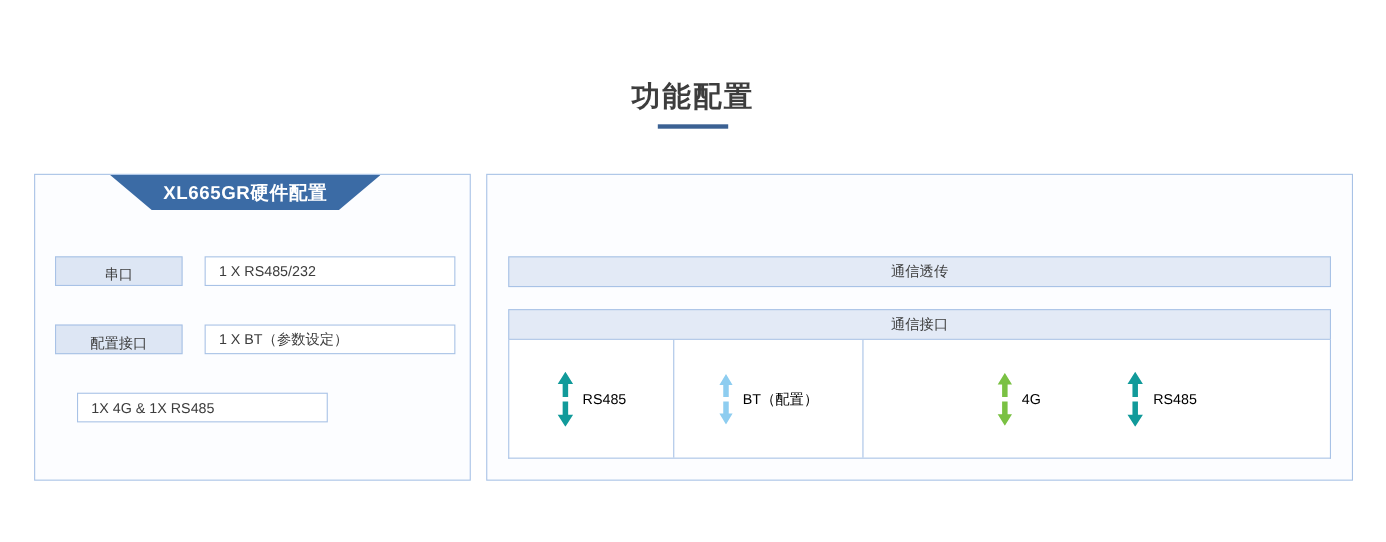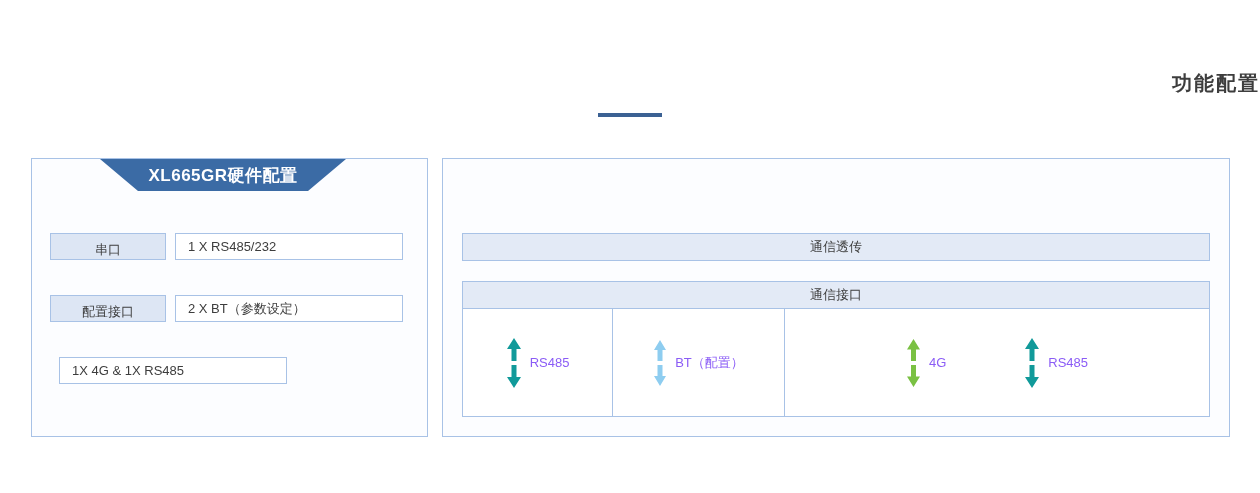--- a/index.html
+++ b/index.html
@@ -15,22 +15,22 @@
     color: #333333;
     overflow: hidden;
   }
 
   
   .page-title {
     position: absolute;
     left: 0;
     top: 70px;
     width: 1260px;
-    text-align: right;
-    font-size: 20px;
+    text-align: center;
+    font-size: 26px;
     font-weight: bold;
     color: #3d3d3d;
     letter-spacing: 2px;
   }
   .title-underline {
     position: absolute;
     left: 598px;
     top: 113px;
     width: 64px;
     height: 4px;
@@ -84,21 +84,21 @@
     border: 1px solid #a8c2e6;
     box-sizing: border-box;
     display: flex;
     align-items: flex-end;
     justify-content: center;
     font-size: 13px;
     color: #3d3d3d;
   }
   .row-value {
     width: 228px;
-    margin-left: 9px;
+    margin-left: 20px;
     background: #ffffff;
     border: 1px solid #a8c2e6;
     box-sizing: border-box;
     display: flex;
     align-items: center;
     padding-left: 12px;
     font-size: 13px;
     color: #3d3d3d;
   }
 
@@ -143,21 +143,21 @@
   .cell-2 { width: 172px; justify-content: center; }
   .cell-3 { width: 424px; border-right: none; justify-content: center; gap: 78px; }
 
   .item {
     display: flex;
     align-items: center;
     gap: 8px;
   }
   .item-label {
     font-size: 13px;
-    color: #8b5cf6;
+    color: #000000;
     white-space: nowrap;
   }
   .arrow-svg { display: block; }
 </style>
 </head>
 <body>
 
 <div class="page-title">功能配置</div>
 <div class="title-underline"></div>
 
@@ -174,21 +174,21 @@
     <div class="row-value">
       <span>1 X RS485/232</span>
     </div>
   </div>
 
   <div class="row row-2">
     <div class="row-label">
       <span>配置接口</span>
     </div>
     <div class="row-value">
-      <span>2 X BT（参数设定）</span>
+      <span>1 X BT（参数设定）</span>
     </div>
   </div>
 
   <div class="row row-3">
     <div class="row-value">
       <span>1X 4G &amp; 1X RS485</span>
     </div>
   </div>
 
 </div>

